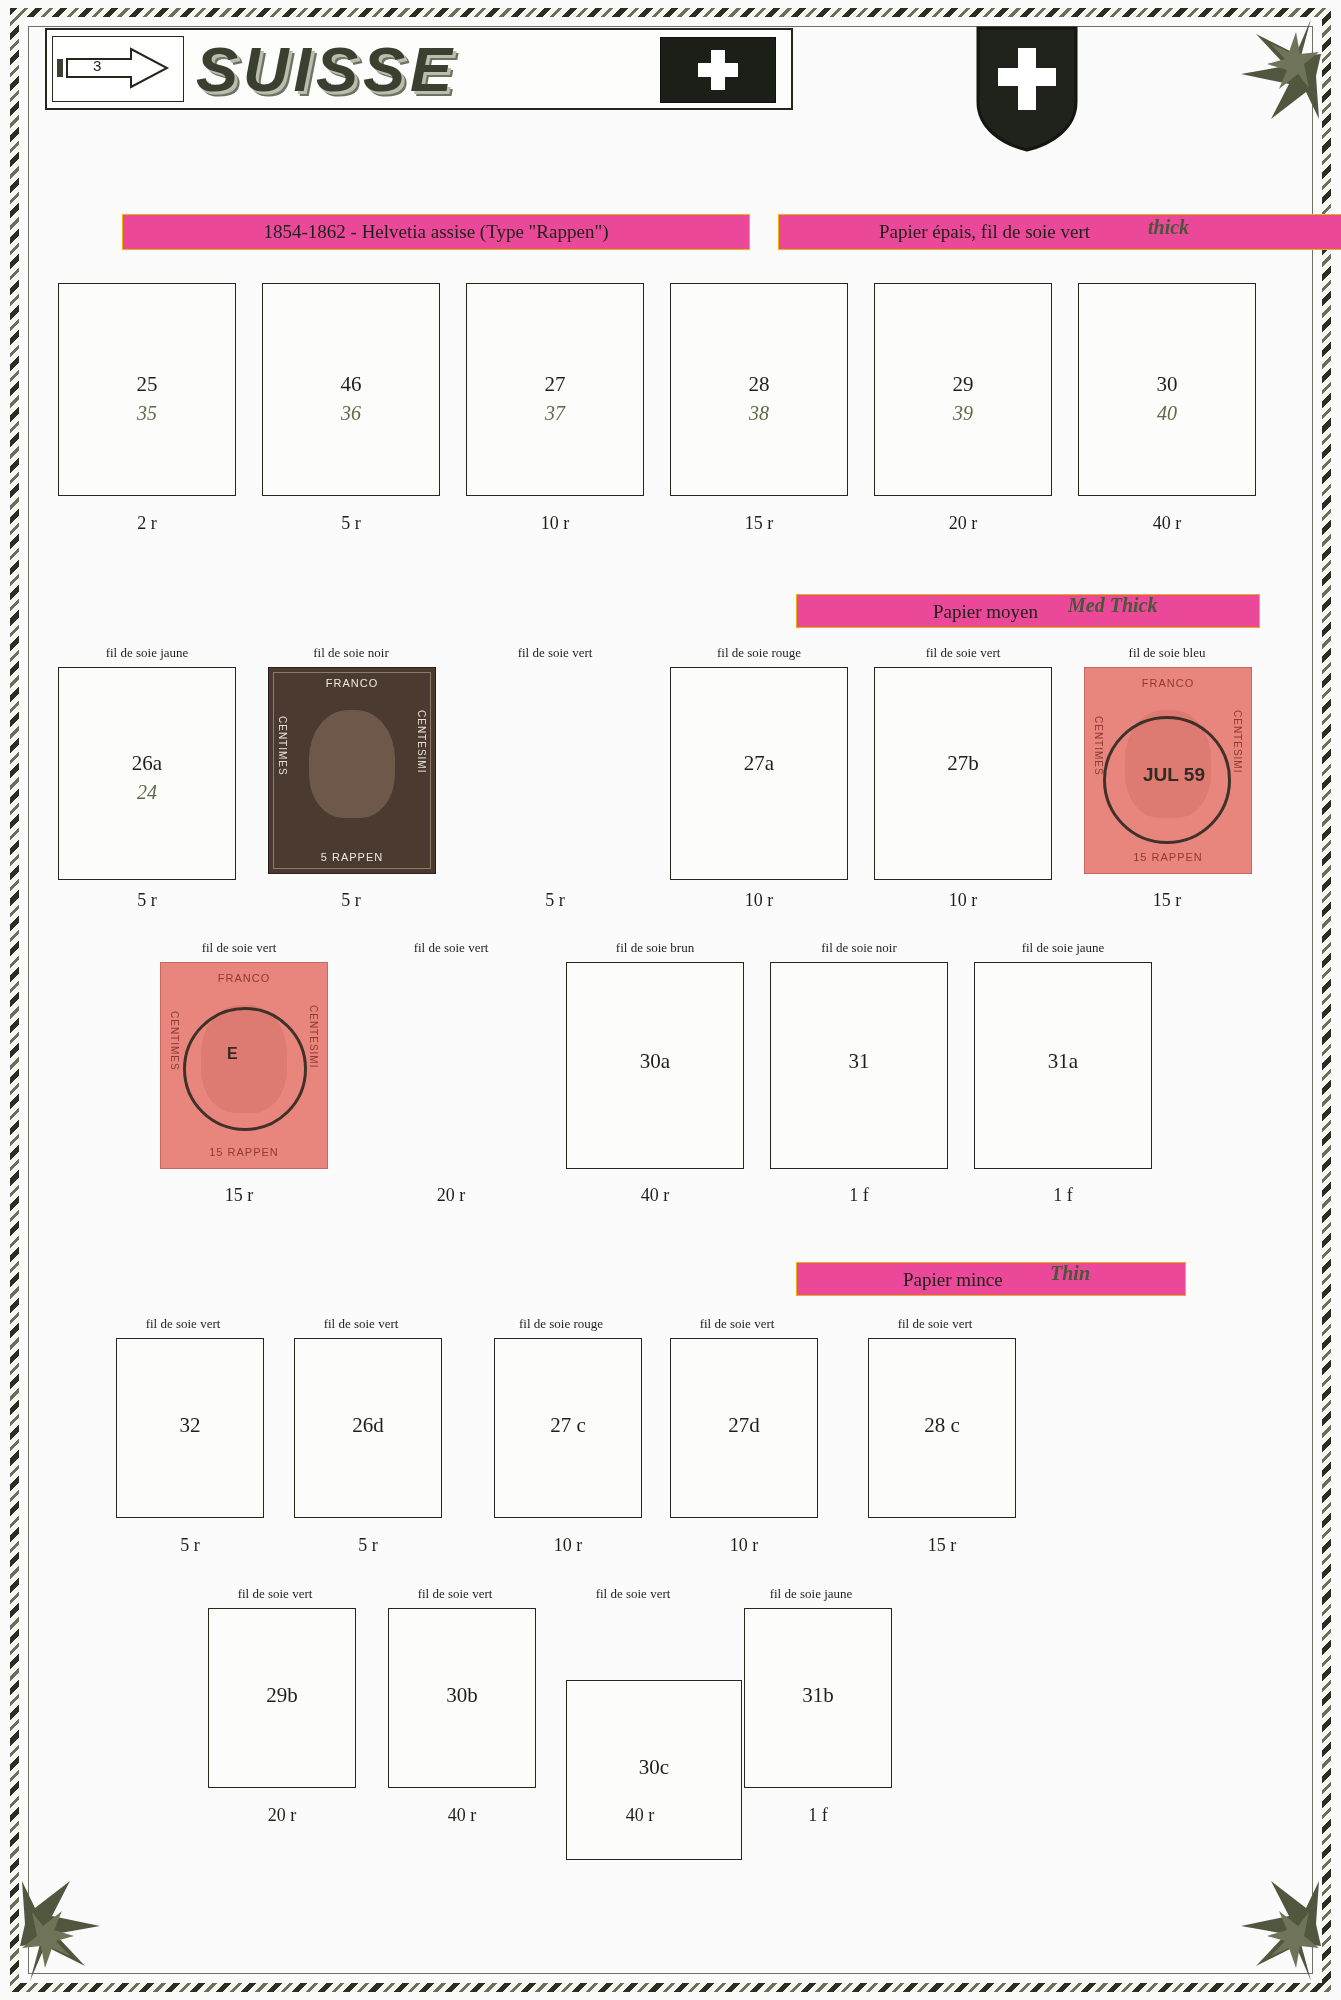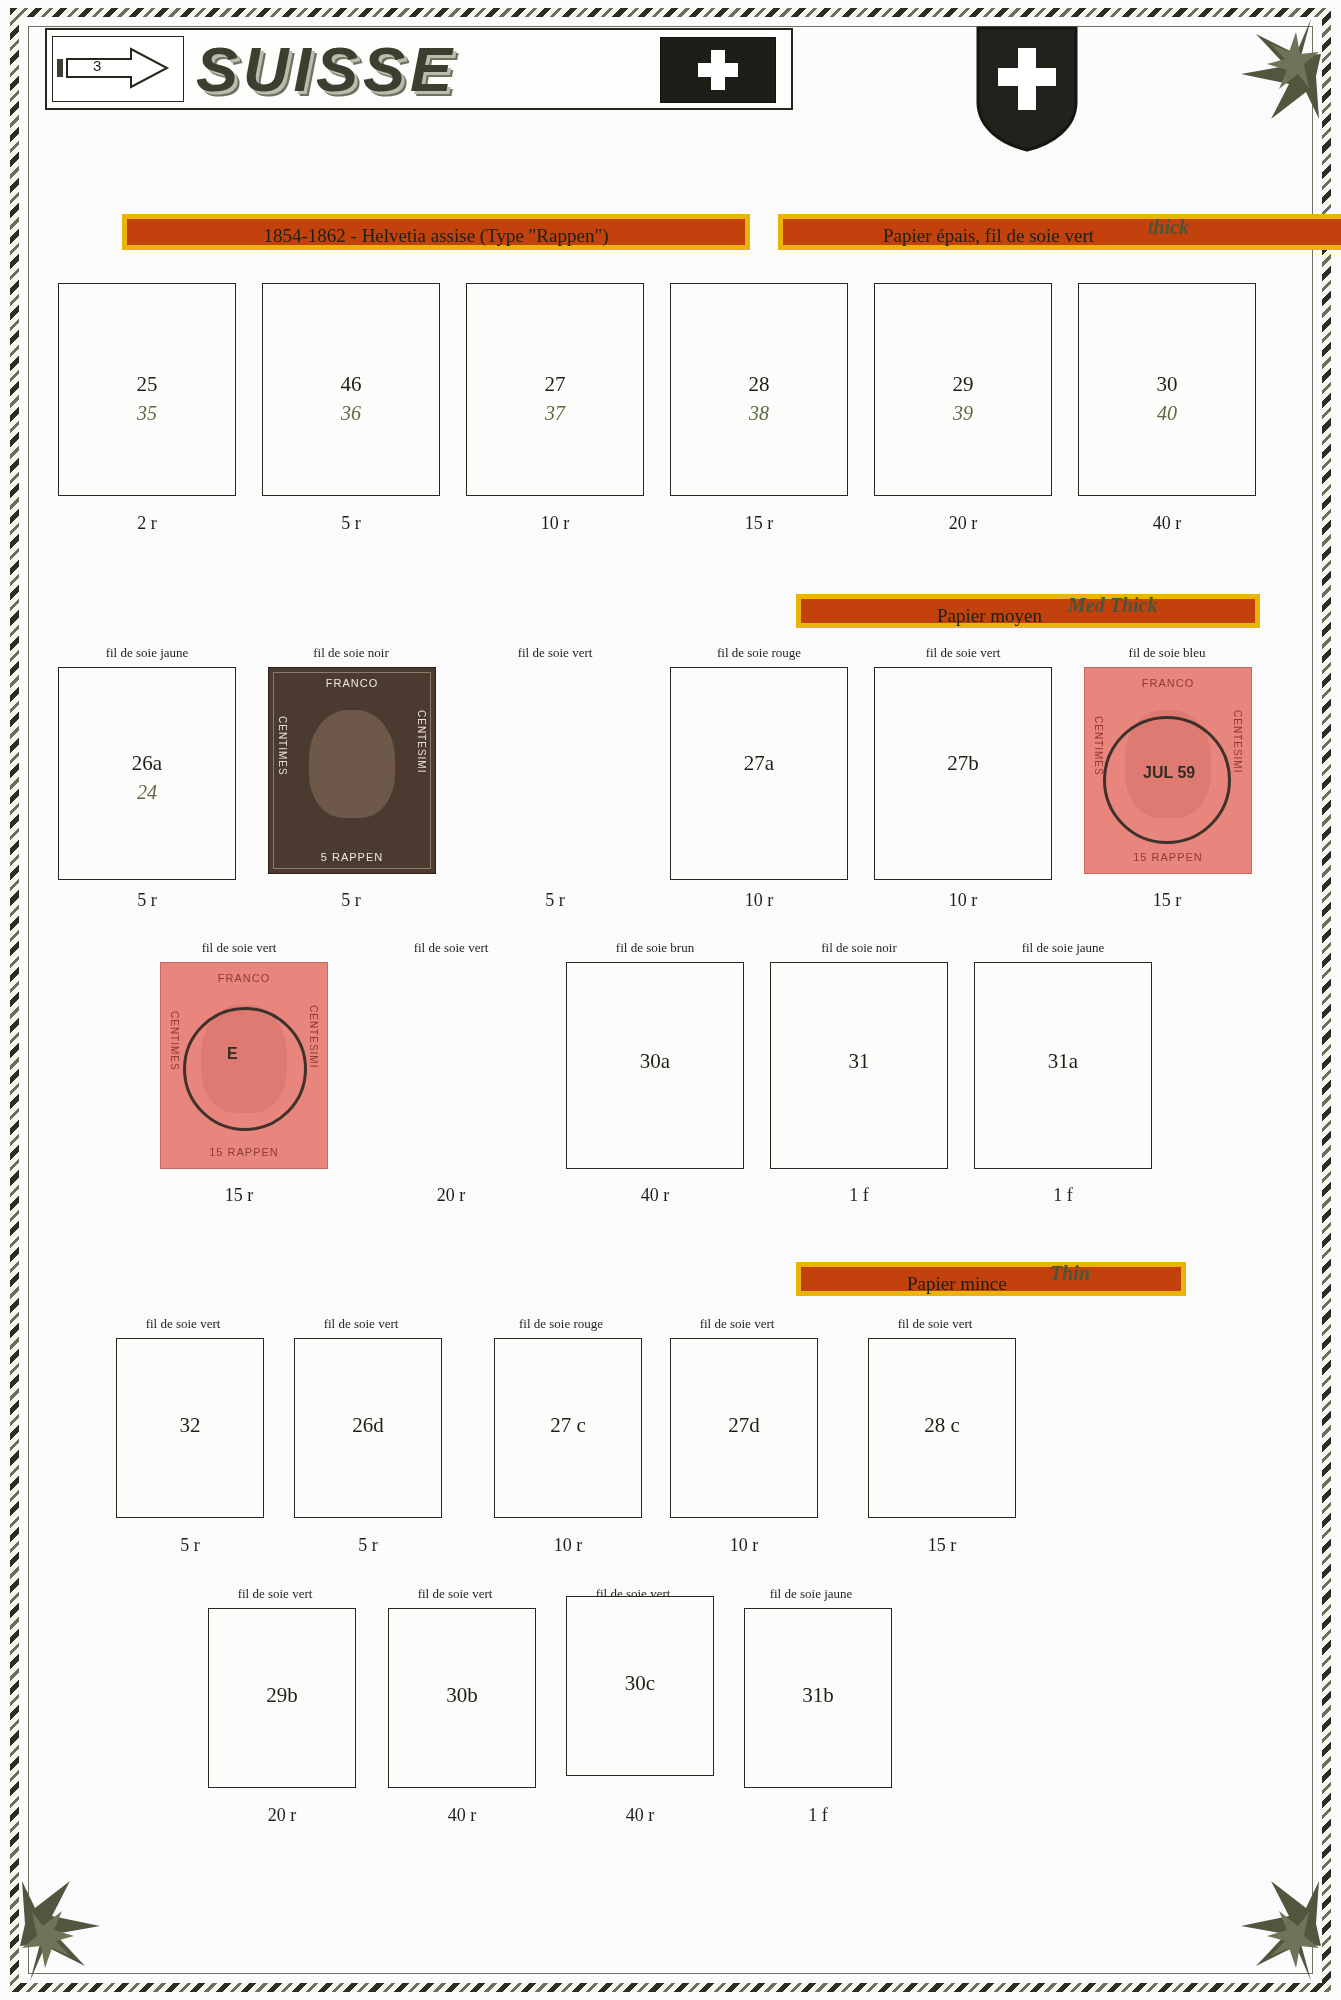--- a/index.html
+++ b/index.html
@@ -114,22 +114,22 @@
   }
   .shield {
     position: absolute;
     left: 972px; top: 24px;
     width: 110px; height: 128px;
   }
 
   
   .label-box {
     position: absolute;
-    border: 5px solid #eab308;
-    background: #c2410c;
+    border: 1px solid #eab308;
+    background: #ec4899;
     box-sizing: border-box;
     text-align: center;
     color: #1d2019;
   }
   .label-box .txt {
     font-size: 19px;
     line-height: 34px;
   }
   .hand-note {
     position: absolute;
@@ -362,21 +362,21 @@
   <div class="caption" style="left:874px; top:890px; width:178px;">10 r</div>
 
   <div class="silk" style="left:1078px; top:645px; width:178px;">fil de soie bleu</div>
   <div class="stamp stamp-red" style="left:1084px; top:667px; width:168px; height:207px;">
     <div class="stamp-inner-label" style="top:9px;">FRANCO</div>
     <div class="side-v" style="left:8px; top:48px;">CENTIMES</div>
     <div class="side-v" style="right:8px; top:42px;">CENTESIMI</div>
     <div class="figure" style="top:42px; width:86px; height:108px; background:#dd7a72;"></div>
     <div class="stamp-inner-label" style="bottom:10px;">15 RAPPEN</div>
     <div class="cancel-ring" style="left:18px; top:48px; width:122px; height:122px;"></div>
-    <div class="cancel-txt" style="left:58px; top:96px; font-size:16px;text-align:right;">JUL 59</div>
+    <div class="cancel-txt" style="left:58px; top:96px; font-size:19px;text-align:right;">JUL 59</div>
   </div>
   <div class="caption" style="left:1078px; top:890px; width:178px;">15 r</div>
 
   <div class="silk" style="left:150px; top:940px; width:178px;">fil de soie vert</div>
   <div class="stamp stamp-red" style="left:160px; top:962px; width:168px; height:207px;">
     <div class="stamp-inner-label" style="top:9px;">FRANCO</div>
     <div class="side-v" style="left:8px; top:48px;">CENTIMES</div>
     <div class="side-v" style="right:8px; top:42px;">CENTESIMI</div>
     <div class="figure" style="top:42px; width:86px; height:108px; background:#dd7a72;"></div>
     <div class="stamp-inner-label" style="bottom:10px;">15 RAPPEN</div>
@@ -447,21 +447,21 @@
   </div>
   <div class="caption" style="left:208px; top:1805px; width:148px;">20 r</div>
 
   <div class="silk" style="left:366px; top:1586px; width:178px;">fil de soie vert</div>
   <div class="slot" style="left:388px; top:1608px; width:148px; height:180px;">
     <div class="num" style="top:74px;">30b</div>
   </div>
   <div class="caption" style="left:388px; top:1805px; width:148px;">40 r</div>
 
   <div class="silk" style="left:544px; top:1586px; width:178px;">fil de soie vert</div>
-  <div class="slot" style="left:566px; top:1596px; width:148px; height:180px;">
+  <div class="slot" style="left:566px; top:1680px; width:176px; height:180px;">
     <div class="num" style="top:74px;">30c</div>
   </div>
   <div class="caption" style="left:566px; top:1805px; width:148px;">40 r</div>
 
   <div class="silk" style="left:722px; top:1586px; width:178px;">fil de soie jaune</div>
   <div class="slot" style="left:744px; top:1608px; width:148px; height:180px;">
     <div class="num" style="top:74px;">31b</div>
   </div>
   <div class="caption" style="left:744px; top:1805px; width:148px;">1 f</div>
 

